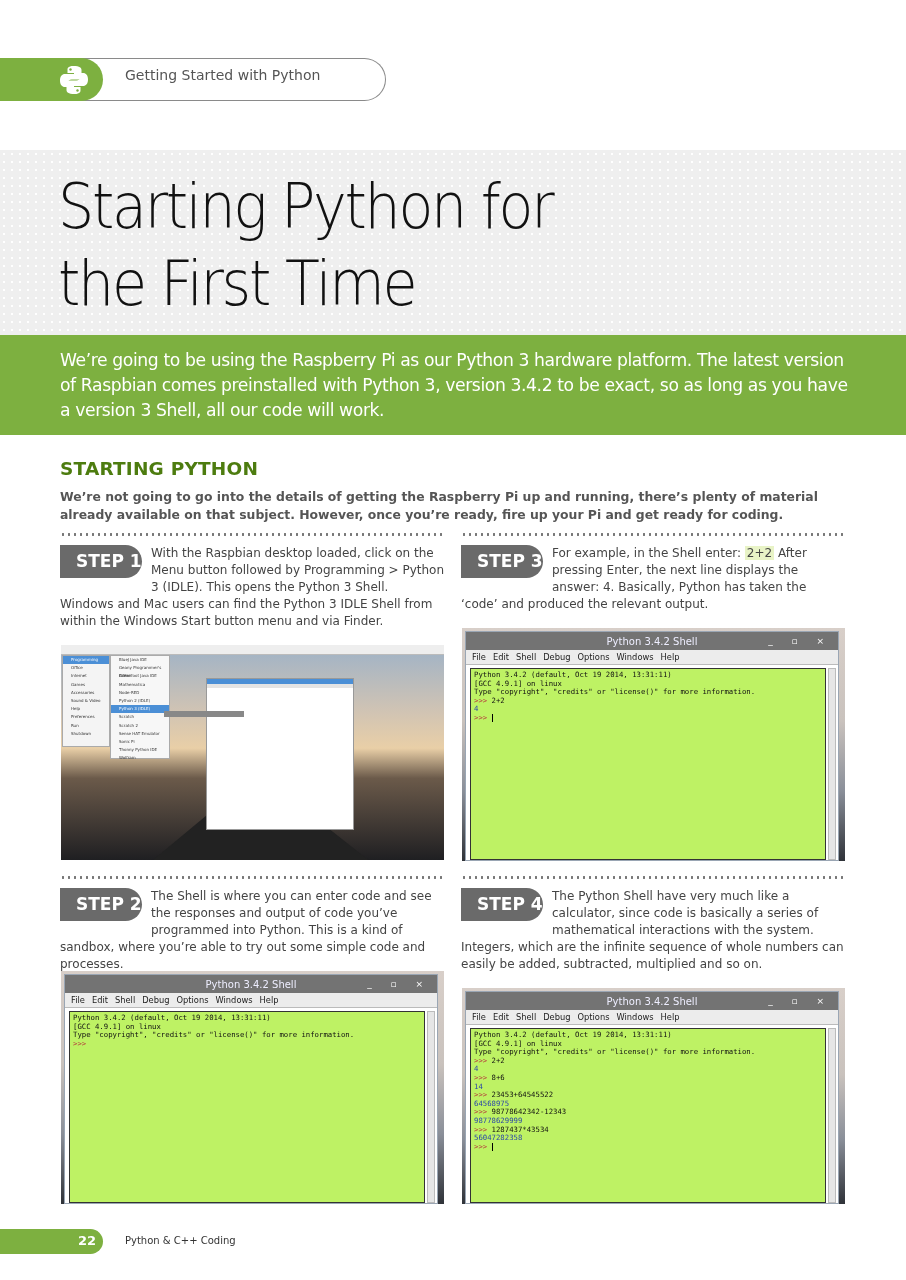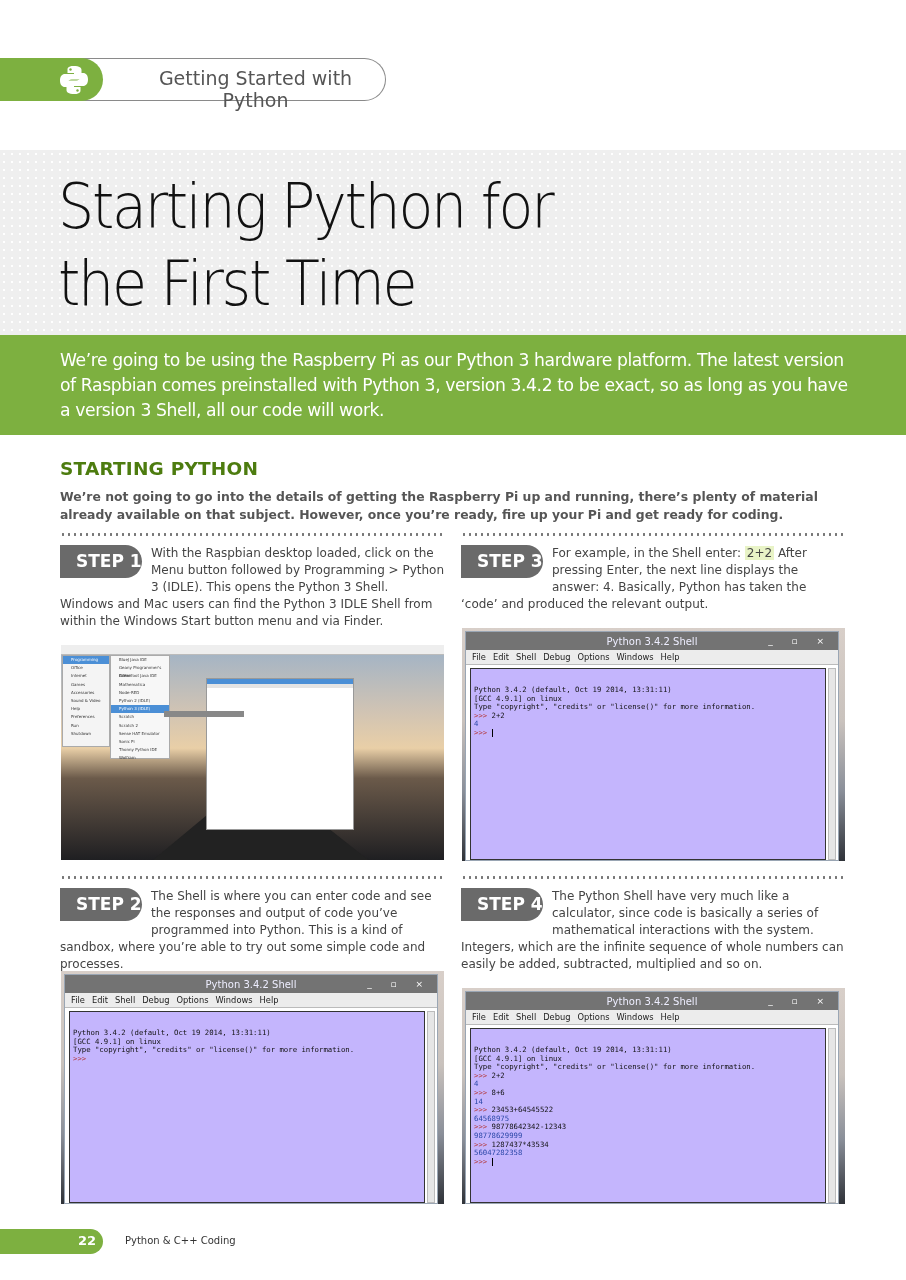--- a/index.html
+++ b/index.html
@@ -6,21 +6,21 @@
   body { width: 906px; height: 1280px; background: #ffffff; position: relative; overflow: hidden;
          font-family: "DejaVu Sans", sans-serif; color: #3a3a3a; }
 
   
   .hdr { position: absolute; left: 0; top: 58px; width: 386px; height: 43px; }
   .hdr-pill { position: absolute; left: 0; top: 0; width: 386px; height: 43px; border: 1.5px solid #8a8a8a;
               border-left: none; border-radius: 0 22px 22px 0; background: #fff; }
   .hdr-green { position: absolute; left: 0; top: 0; width: 103px; height: 43px; background: #7db040;
                border-radius: 0 22px 22px 0; }
   .hdr-logo { position: absolute; left: 58px; top: 6px; width: 32px; height: 32px; }
-  .hdr-title { position: absolute; left: 125px; top: 9px; font-size: 19px; color: #555; text-align: center; }
+  .hdr-title { position: absolute; left: 125px; top: 9px; font-size: 14px; color: #555; text-align: center; }
 
   
   .title-band { position: absolute; left: 0; top: 150px; width: 906px; height: 224px; background-color: #efefef;
     background-image: radial-gradient(circle, #ffffff 1px, transparent 1.3px); background-size: 8px 8px; }
   .title { position: absolute; left: 58px; top: 18px; font-family: "DejaVu Sans", sans-serif; font-weight: 300;
     font-size: 62px; line-height: 77px; color: #111; letter-spacing: -2.5px; transform: scaleX(0.92); transform-origin: left top; }
 
   
   .intro { position: absolute; left: 0; top: 335px; width: 906px; height: 100px; background: #7db040; padding-left: 7px; }
   .intro p { position: absolute; left: 60px; top: 13px; width: 790px; font-size: 17.2px; line-height: 25px; color: #fff;
@@ -39,22 +39,22 @@
   .hl { background: #e8f3c6; padding: 0 2px; }
 
   
   .shot { position: absolute; overflow: hidden;
     background: linear-gradient(180deg, #d8cfc9 0%, #c9c2bd 40%, #8a8f99 70%, #2f3238 100%); }
   .win { position: absolute; background: #fff; border: 1px solid #9aa6b4; }
   .win-title { height: 18px; background: #737373; color: #eef; font-size: 10px; line-height: 19px; text-align: center; position: relative; }
   .win-ctrl { position: absolute; right: 6px; top: 0; font-size: 9px; letter-spacing: 8px; color: #fff; }
   .win-menu { height: 15px; background: #ececec; font-size: 8.3px; line-height: 15px; padding-left: 6px; color: #222; border-bottom: 1px solid #bbb; }
   .win-menu span { margin-right: 7px; }
-  .win-body { position: absolute; left: 4px; top: 36px; right: 12px; bottom: 0; border: 1px solid #333; background: #c4b5fd;
-    font-family: "DejaVu Sans Mono", monospace; font-size: 7.3px; line-height: 8.6px; padding: 17px 3px; color: #111; white-space: pre; }
+  .win-body { position: absolute; left: 4px; top: 36px; right: 12px; bottom: 0; border: 1px solid #333; background: #bef264;
+    font-family: "DejaVu Sans Mono", monospace; font-size: 7.3px; line-height: 8.6px; padding: 2px 3px; color: #111; white-space: pre; }
   .scroll { position: absolute; right: 2px; top: 36px; width: 8px; bottom: 0; background: #e6e6e6; border: 1px solid #bbb; }
   .pr { color: #b5373a; }
   .out { color: #2b47a8; }
   .caret { display: inline-block; width: 1px; height: 8px; background: #000; vertical-align: middle; }
 
   
   .desk { position: absolute; left: 61px; top: 645px; width: 383px; height: 215px; overflow: hidden;
     background: linear-gradient(180deg, #9eb2c7 0%, #cfc3b4 30%, #e9cfa7 48%, #6b5a4a 62%, #1f1f22 100%); }
   .desk-bar { position: absolute; left: 0; top: 0; right: 0; height: 10px; background: #eeeeee; border-bottom: 1px solid #bbb; }
   .desk-menu { position: absolute; left: 1px; top: 10px; width: 48px; height: 92px; background: #f4f4f4; border: 1px solid #aaa; }

